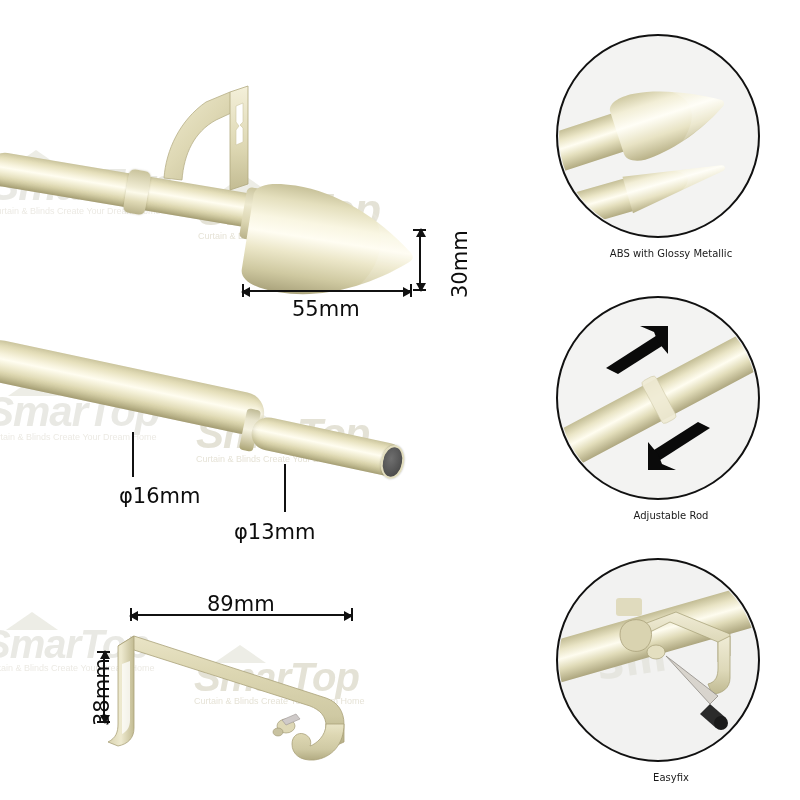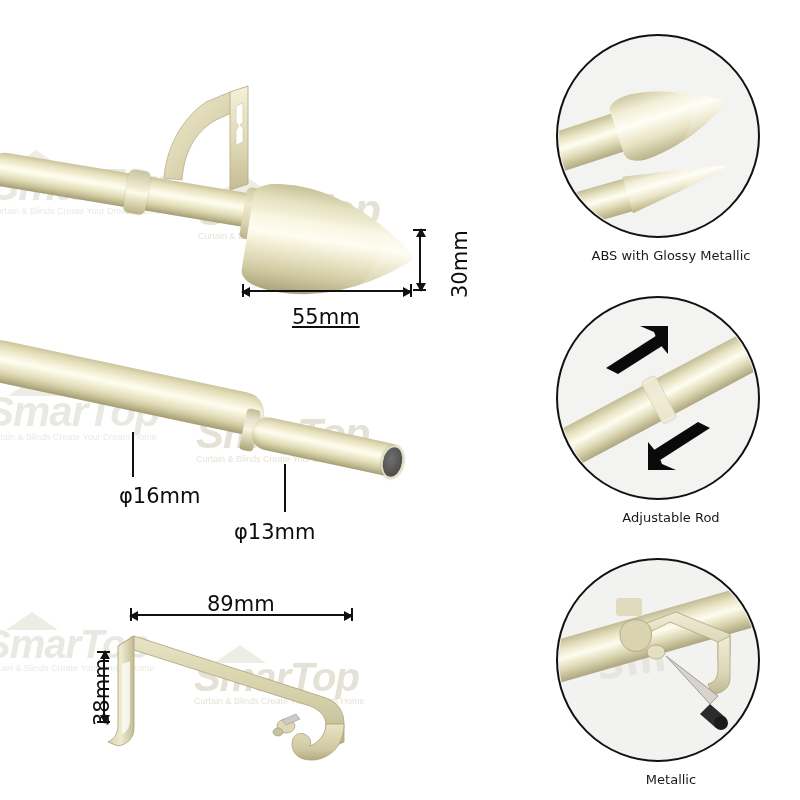--- a/index.html
+++ b/index.html
@@ -67,21 +67,21 @@
     width:200px;height:200px;
     border-radius:50%;
     border:2.5px solid #111;
     background:#f2f2f1;
     overflow:hidden;
   }
   .feature-label{
     position:absolute;
     width:260px;
     text-align:center;
-    font-size:13px;
+    font-size:10px;
     color:#1a1a1a;
     font-family:"DejaVu Sans", sans-serif;
   }
 
   
   .rod{
     position:absolute;
     background:linear-gradient(to bottom,
       #cfc9a2 0%, #e6e0bc 16%, #f7f3dd 33%, #fffdf0 44%,
       #f2eed4 58%, #ddd7b0 76%, #c6c096 92%, #b5ae85 100%);
@@ -157,21 +157,21 @@
       <path d="M120,14 C140,26 158,40 168,50 C172,53 172,57 168,60 C156,70 138,84 118,95
                C140,74 146,36 120,14 Z" fill="#ffffff" opacity="0.13"></path>
     </svg>
 
     <div>
       <div class="dim-line-h" style="left:243px;top:290px;width:169px;"></div>
       <div class="arrow-l" style="left:241px;top:287px;"></div>
       <div class="arrow-r" style="left:403px;top:287px;"></div>
       <div class="dim-cap-v" style="left:242px;top:284px;"></div>
       <div class="dim-cap-v" style="left:410px;top:284px;"></div>
-      <div class="dim-text" style="left:292px;top:305px;text-decoration:underline;">55mm</div>
+      <div class="dim-text" style="left:292px;top:297px;">55mm</div>
     </div>
 
     <div>
       <div class="dim-line-v" style="left:419px;top:230px;height:60px;"></div>
       <div class="arrow-u" style="left:416px;top:228px;"></div>
       <div class="arrow-d" style="left:416px;top:283px;"></div>
       <div class="dim-cap-h" style="left:413px;top:229px;"></div>
       <div class="dim-cap-h" style="left:413px;top:289px;"></div>
       <div class="dim-text vert" style="left:448px;top:298px;">30mm</div>
     </div>
@@ -407,16 +407,16 @@
           <ellipse cx="98" cy="92" rx="9" ry="7" fill="#e4dfc0" stroke="#a7a078" stroke-width="0.7"></ellipse>
 
           <g>
             <path d="M108,96 L116,102 L160,136 L152,144 Z" fill="#d8d4cd" stroke="#8e8a84" stroke-width="0.8"></path>
             <path d="M152,144 L168,158 L158,168 L142,154 Z" fill="#2b2b2b"></path>
             <circle cx="163" cy="163" r="7" fill="#1a1a1a"></circle>
           </g>
         </g>
       </svg>
     </div>
-    <div class="feature-label" style="left:-15px;top:214px;">Metallic</div>
+    <div class="feature-label" style="left:-15px;top:214px;">Easyfix</div>
   </div>
 
 </div>
 
 </body></html>

